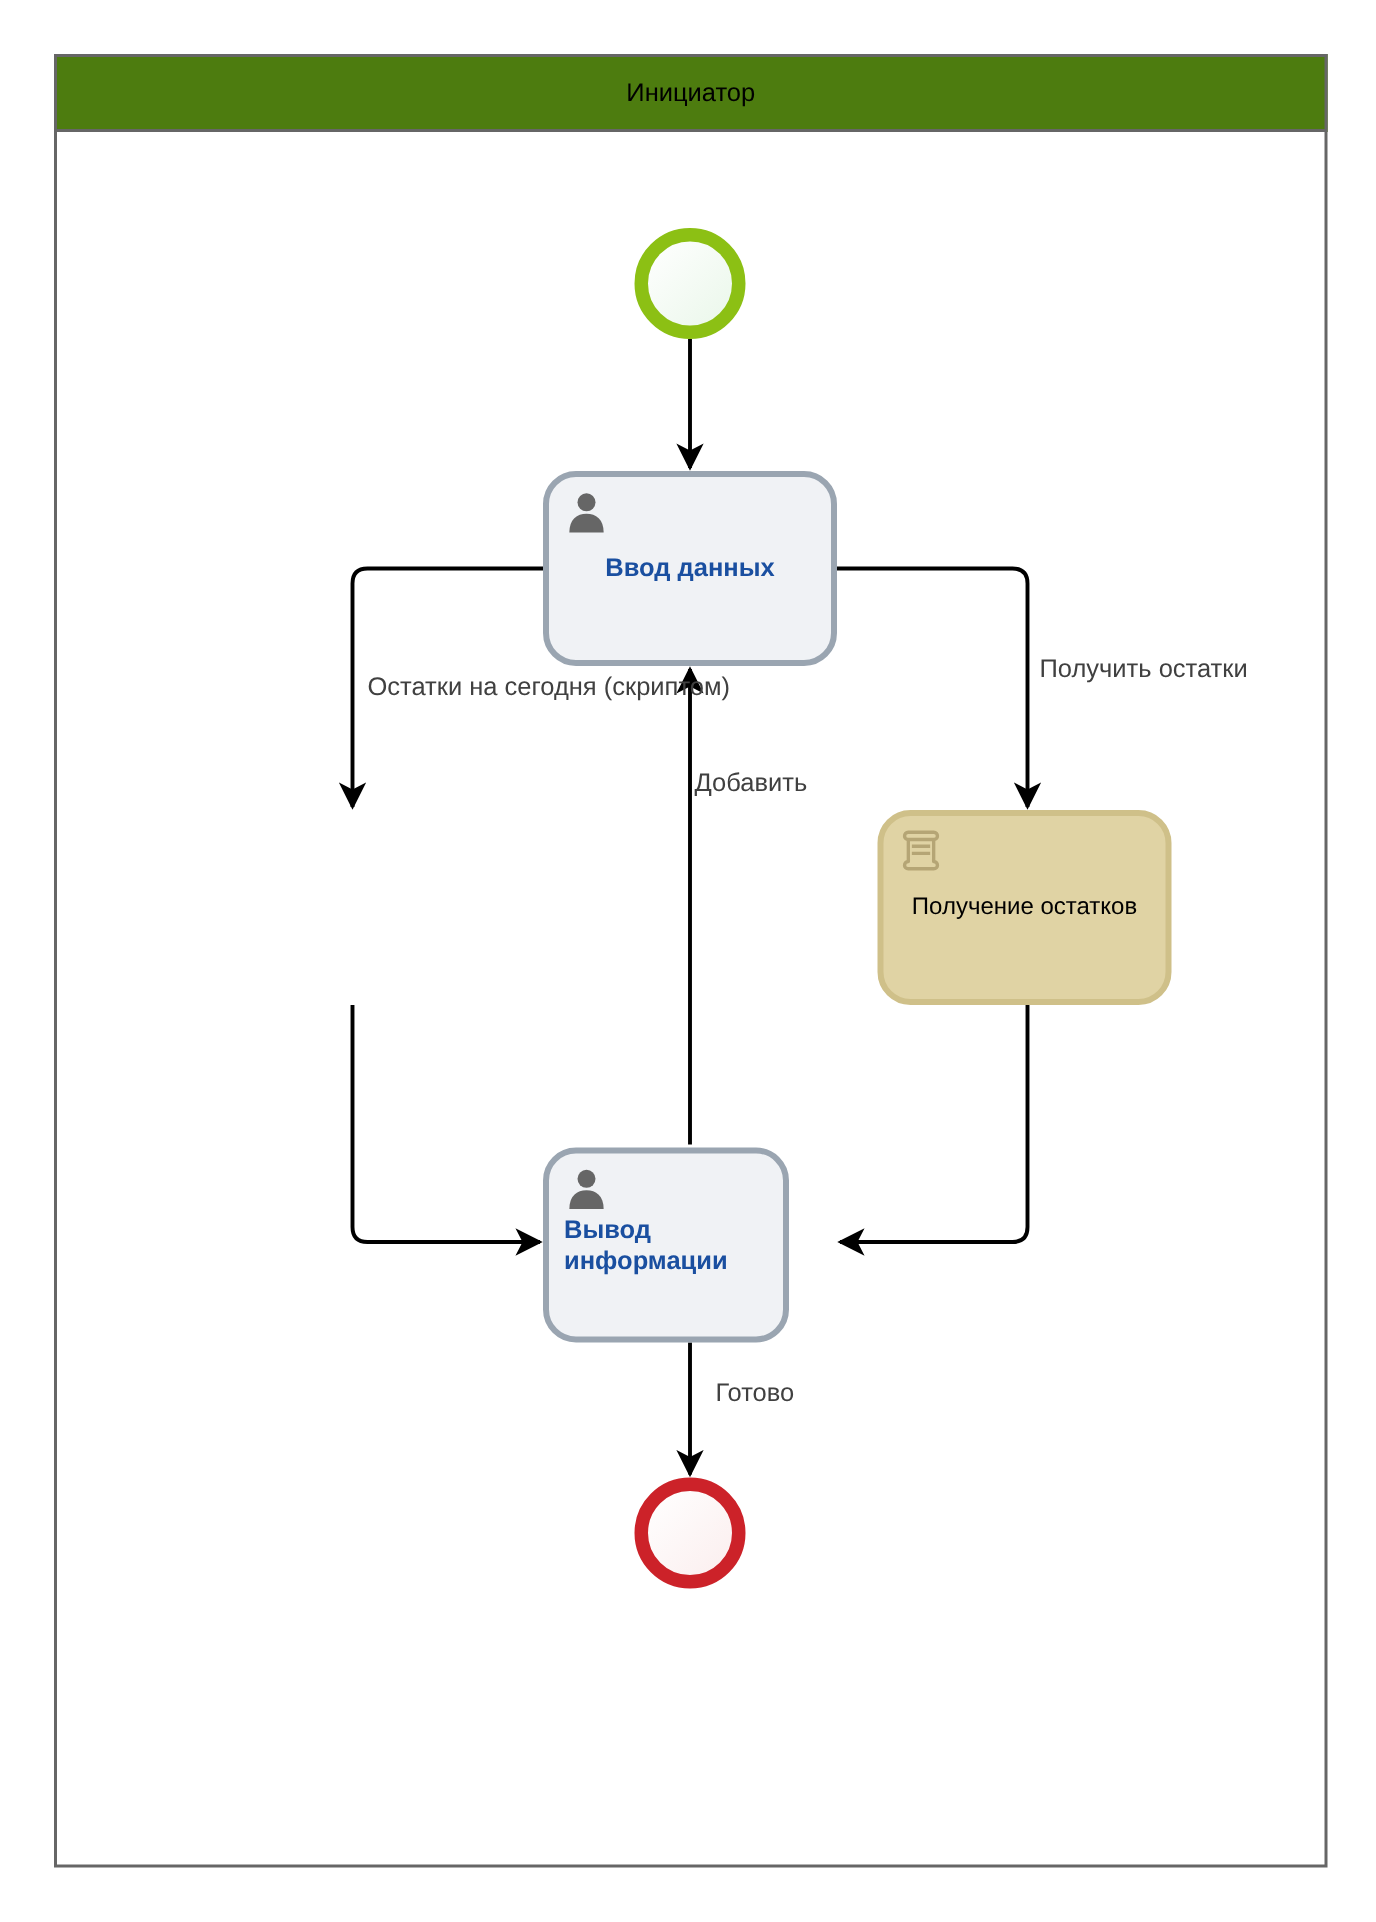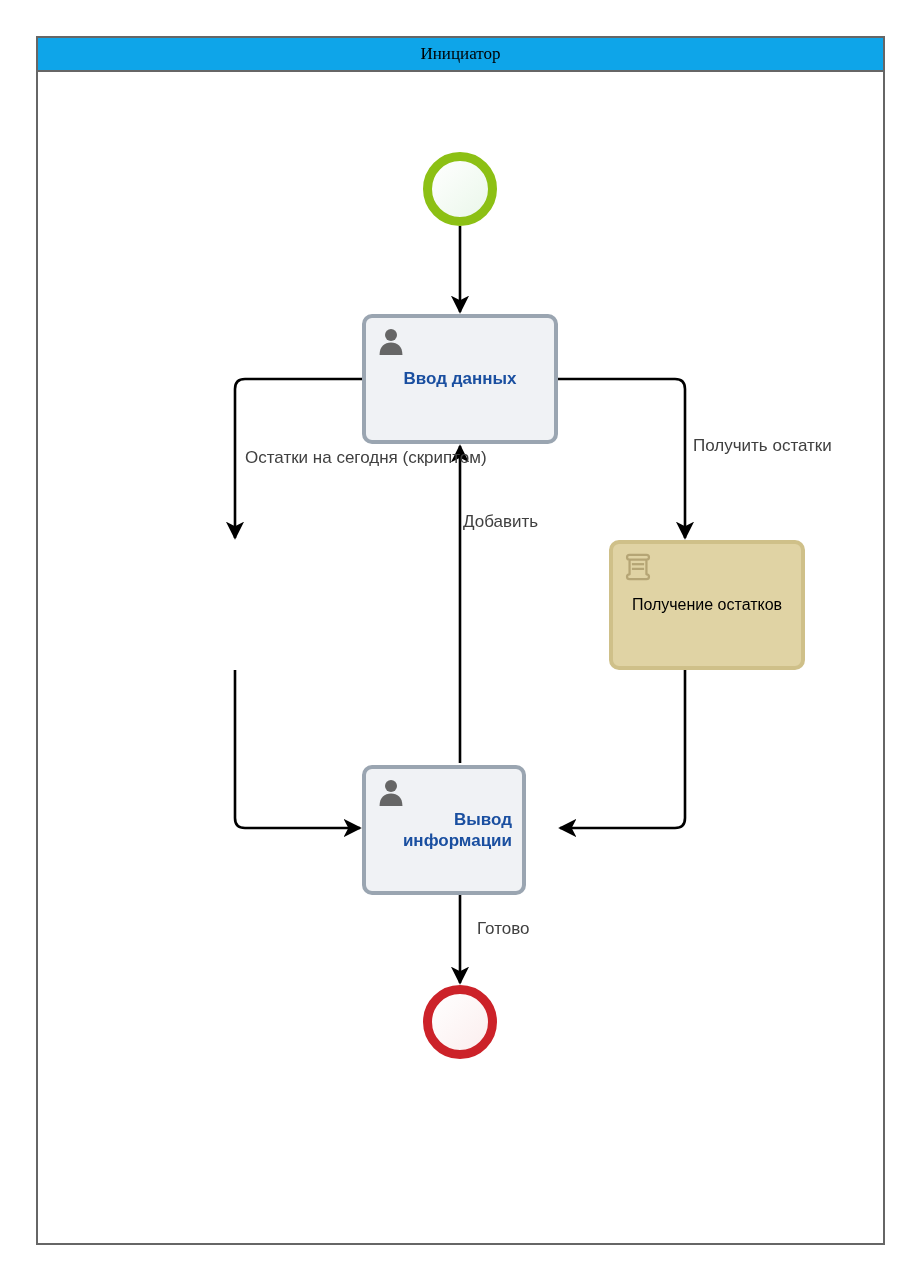--- a/index.html
+++ b/index.html
@@ -31,31 +31,31 @@
     height: 1209px;
     border: 2px solid #666666;
     box-sizing: border-box;
     background: #ffffff;
   }
   .pool-header {
     position: absolute;
     left: 36px;
     top: 36px;
     width: 849px;
-    height: 36px;
-    box-sizing: border-box;
-    background: #0ea5e9;
+    height: 52px;
+    box-sizing: border-box;
+    background: #4d7c0f;
     border: 2px solid #666666;
     border-bottom: 2px solid #666666;
     display: flex;
     align-items: center;
     justify-content: center;
     color: #000000;
     font-size: 17px;
-    font-family: Liberation Serif, serif;
+    font-family: Liberation Sans, sans-serif;
   }
 
   
   #edges {
     position: absolute;
     left: 0; top: 0;
     width: 917px;
     height: 1281px;
     pointer-events: none;
   }
@@ -80,25 +80,25 @@
     width: 74px;
     height: 74px;
     border: 9px solid #cc2229;
     background: linear-gradient(135deg, #ffffff 0%, #fbeeee 100%);
   }
 
   
   .task {
     position: absolute;
     box-sizing: border-box;
-    border-radius: 10px;
+    border-radius: 22px;
     display: flex;
     align-items: center;
     justify-content: center;
-    text-align: right;
+    text-align: left;
   }
 
   .task-user {
     border: 4px solid #9aa5b1;
     background: #f0f2f5;
     color: #1a4fa0;
     font-weight: bold;
     font-size: 17px;
     line-height: 1.25;
   }
@@ -109,21 +109,21 @@
     background: #e0d3a4;
     color: #000000;
     font-size: 16px;
     line-height: 1.25;
   }
   .task-script .label { padding: 0 8px; color: #000000; }
 
   #task-input  { left: 362px; top: 314px; width: 196px; height: 130px; }
   #task-output { left: 362px; top: 765px; width: 164px; height: 130px; }
   #task-script-left  { left: 138px; top: 540px; width: 196px; height: 130px; }
-  #task-script-right { left: 585px; top: 540px; width: 196px; height: 130px; margin-left: 24px; }
+  #task-script-right { left: 585px; top: 540px; width: 196px; height: 130px; }
 
   
   .task-icon {
     position: absolute;
     left: 10px;
     top: 8px;
     width: 30px;
     height: 30px;
   }
 

